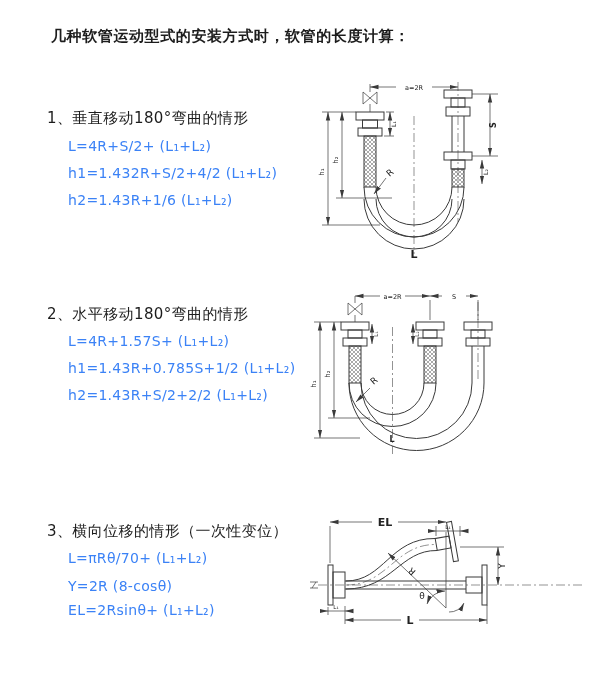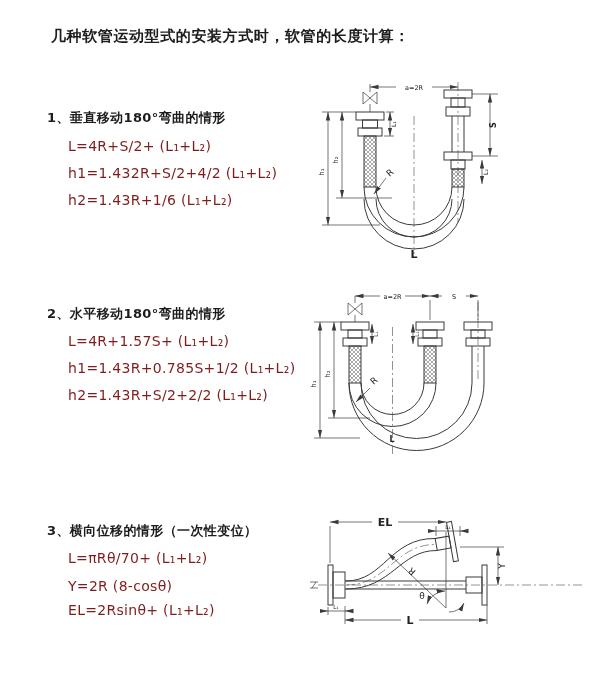--- a/index.html
+++ b/index.html
@@ -2,22 +2,22 @@
 <html><head>
 <meta charset="utf-8">
 <style>
   html,body{margin:0;padding:0}
   body{
     width:600px;height:675px;position:relative;background:#ffffff;
     font-family:"DejaVu Sans","Liberation Sans",sans-serif;color:#1c1c1c;overflow:hidden;
   }
   .abs{position:absolute;white-space:nowrap}
   .title{font-size:15px;font-weight:600;letter-spacing:.6px}
-  .sec-h{font-size:13px;font-weight:700;letter-spacing:.4px}
-  .formula{font-size:14px;font-weight:400;letter-spacing:.3px;color:#7f1d1d}
+  .sec-h{font-size:15px;font-weight:400;letter-spacing:.4px}
+  .formula{font-size:14px;font-weight:400;letter-spacing:.3px;color:#3b82f6}
   svg.diag{position:absolute}
   .ln{fill:none;stroke:#3a3a3a;stroke-width:1}
   .tn{fill:none;stroke:#3a3a3a;stroke-width:.7}
   .cl{fill:none;stroke:#4a4a4a;stroke-width:.6;stroke-dasharray:9 3 2 3}
   svg text{fill:#222;stroke:none}
   .t55{font-size:5.5px}.t6{font-size:6px}.t65{font-size:6.5px}
   .t7{font-size:7px}.t8{font-size:8px;font-weight:600}.t9{font-size:9px}
   .t11{font-size:11px;font-weight:600}
 </style>
 </head>

